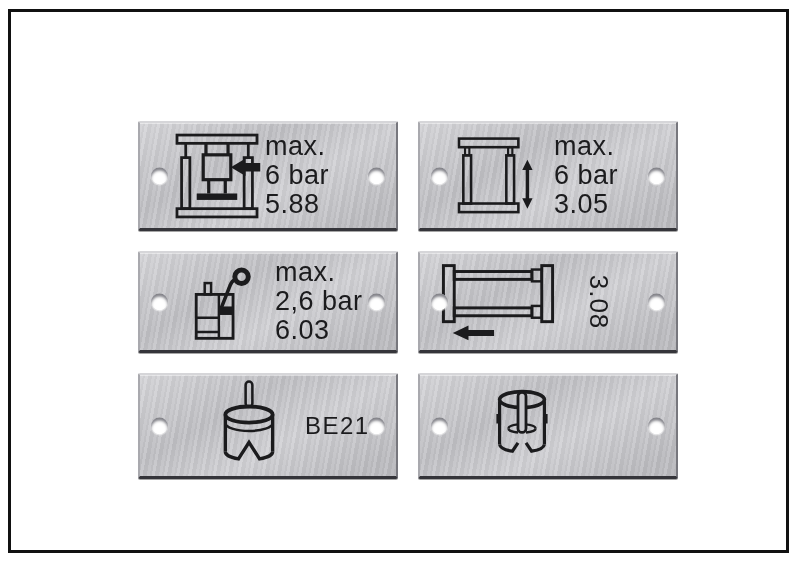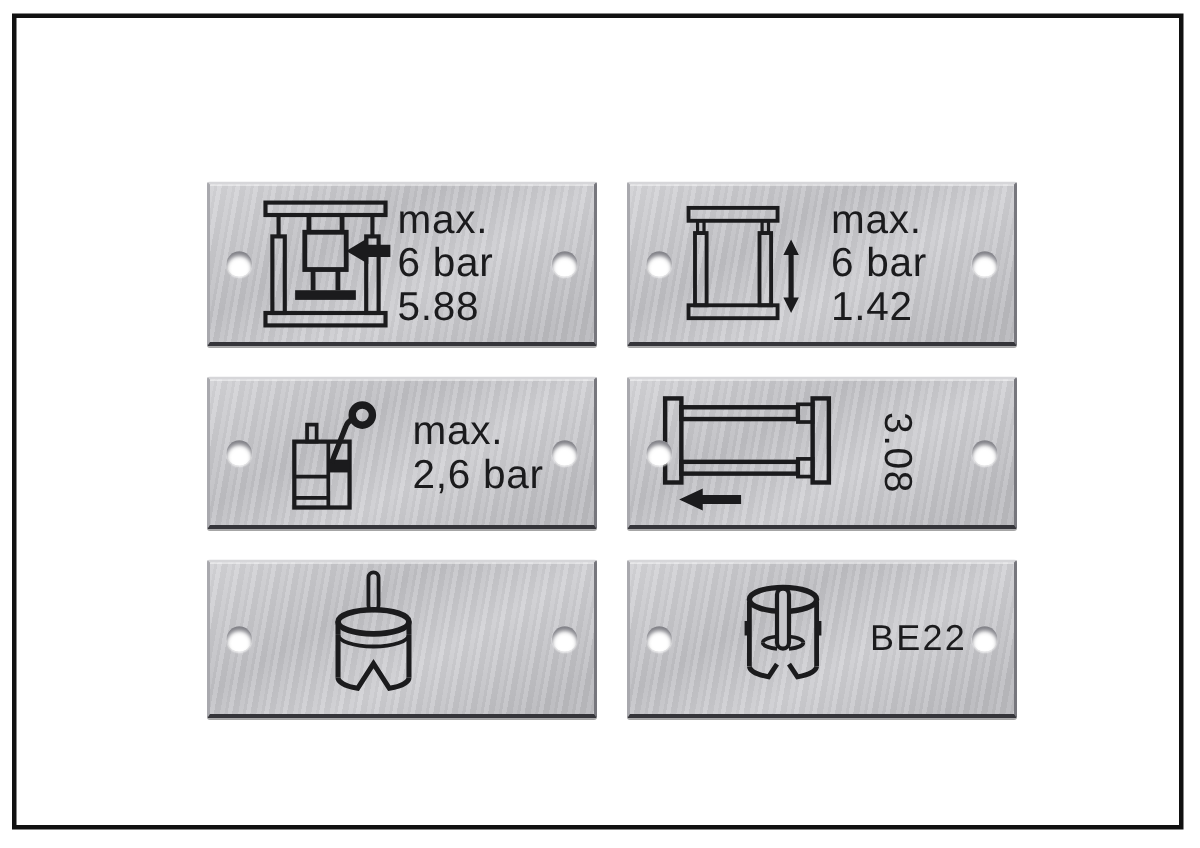--- a/index.html
+++ b/index.html
@@ -101,39 +101,40 @@
         <rect x="17.5" y="16.5" width="5" height="9.5" stroke-width="2.5"></rect>
         <rect x="67.5" y="16.5" width="5" height="9.5" stroke-width="2.5"></rect>
         <rect x="15.5" y="26" width="9" height="56" stroke-width="3"></rect>
         <rect x="65.5" y="26" width="9" height="56" stroke-width="3"></rect>
         <rect x="10.5" y="82" width="69" height="10" stroke-width="3"></rect>
         <path d="M90,31 L84,43 L88,43 L88,76 L84,76 L90,88 L96,76 L92,76 L92,43 L96,43 Z" fill="#1b1b1d" stroke="none"></path>
       </svg>
       <div class="tx">
         <div>max.</div>
         <div>6 bar</div>
-        <div>1.42</div>
+        <div>3.05</div>
       </div>
     </div>
 
     <div class="plate p3">
       <span class="hole hole-l"></span>
       <span class="hole hole-r"></span>
       <svg class="icon" viewBox="0 0 90 120" fill="none" stroke="#1b1b1d">
         <rect x="22" y="34" width="9" height="16" stroke-width="3.5"></rect>
         <rect x="10" y="50" width="52" height="62" stroke-width="4"></rect>
         <path d="M42,50 V112" stroke-width="3.5"></path>
         <path d="M10,83 H42 M10,103 H42" stroke-width="3.5"></path>
         <rect x="42" y="67" width="20" height="12" fill="#1b1b1d" stroke="none"></rect>
         <path d="M45,70 L58,37 Q60,31 65,29 L68,28" stroke-width="5"></path>
         <circle cx="74" cy="25" r="9.5" stroke-width="7"></circle>
       </svg>
       <div class="tx">
         <div>max.</div>
         <div>2,6 bar</div>
+        <div>6.03</div>
       </div>
     </div>
 
     <div class="plate p4">
       <span class="hole hole-l"></span>
       <span class="hole hole-r"></span>
       <svg class="icon" viewBox="0 0 120 82" fill="none" stroke="#1b1b1d">
         <rect x="4.5" y="4.5" width="11" height="57" stroke-width="3"></rect>
         <rect x="104.5" y="4.5" width="11" height="57" stroke-width="3"></rect>
         <rect x="15.5" y="10.5" width="79" height="8" stroke-width="3"></rect>
@@ -149,31 +150,31 @@
       <span class="hole hole-l"></span>
       <span class="hole hole-r"></span>
       <svg class="icon" viewBox="0 0 90 110" fill="none" stroke="#1b1b1d">
         <rect x="41" y="3" width="8" height="30" rx="4" stroke-width="3"></rect>
         <ellipse cx="45" cy="42" rx="28" ry="9.5" stroke-width="4.5"></ellipse>
         <path d="M17,42 V52 M73,42 V52" stroke-width="4"></path>
         <path d="M17,52 A28,9.5 0 0 0 73,52" stroke-width="3"></path>
         <path d="M17,52 V86 M73,52 V86" stroke-width="4"></path>
         <path d="M17,86 A28,9.5 0 0 0 32.5,94.5 L45,75 L57.5,94.5 A28,9.5 0 0 0 73,86" stroke-width="4"></path>
       </svg>
+      <div class="plabel">BE21</div>
     </div>
 
     <div class="plate p6">
       <span class="hole hole-l"></span>
       <span class="hole hole-r"></span>
       <svg class="icon" viewBox="0 0 90 110" fill="none" stroke="#1b1b1d">
         <ellipse cx="45" cy="22" rx="28" ry="10" stroke-width="4.5"></ellipse>
         <path d="M28,58 A17,5.5 0 0 1 40,52.9 M50,52.9 A17,5.5 0 0 1 62,58" stroke-width="3"></path>
         <path d="M28,58 A17,5.5 0 0 0 40,63.2 M50,63.2 A17,5.5 0 0 0 62,58" stroke-width="3"></path>
         <path d="M17,24 V78 M73,24 V78" stroke-width="4"></path>
         <path d="M15,40 V52 M75,40 V52" stroke-width="4"></path>
         <rect x="40" y="13" width="10" height="50" rx="5" stroke-width="3.5" fill="#c7c7cb"></rect>
         <path d="M17,78 A28,10 0 0 0 33,86.5 L40,76 M50,76 L57,86.5 A28,10 0 0 0 73,78" stroke-width="4"></path>
       </svg>
-      <div class="plabel">BE22</div>
     </div>
 
   </div>
 </div>
 
 </body></html>

